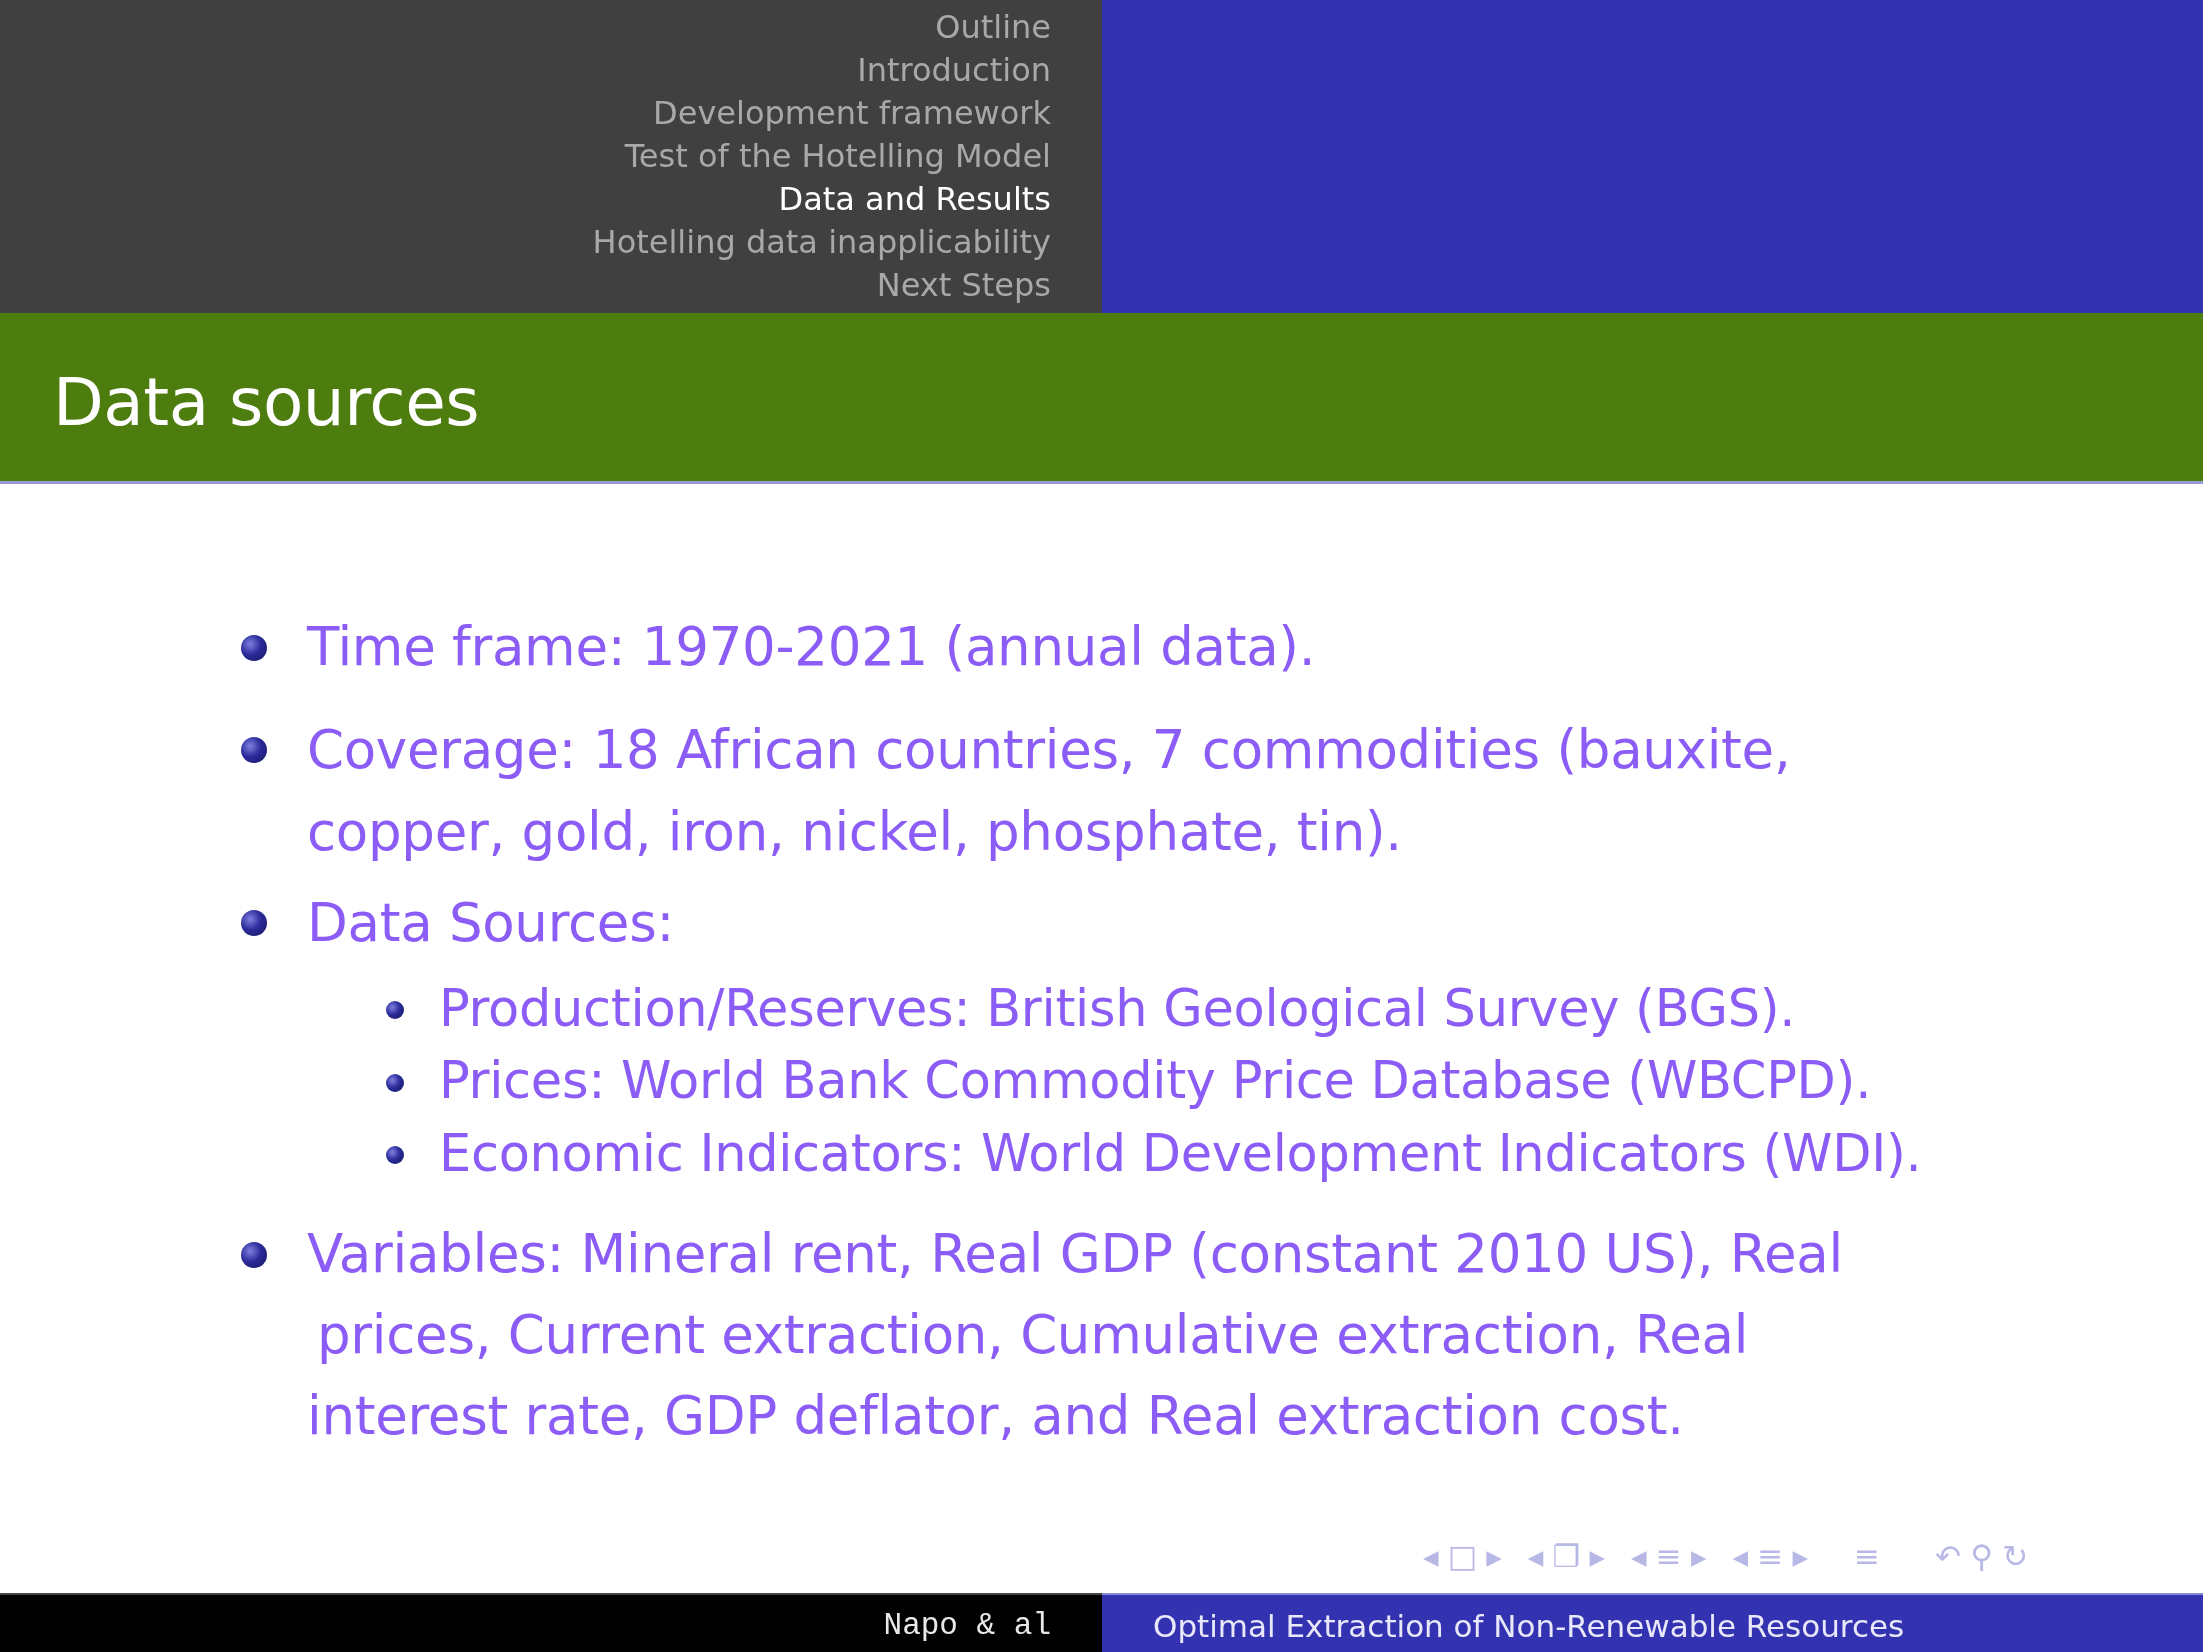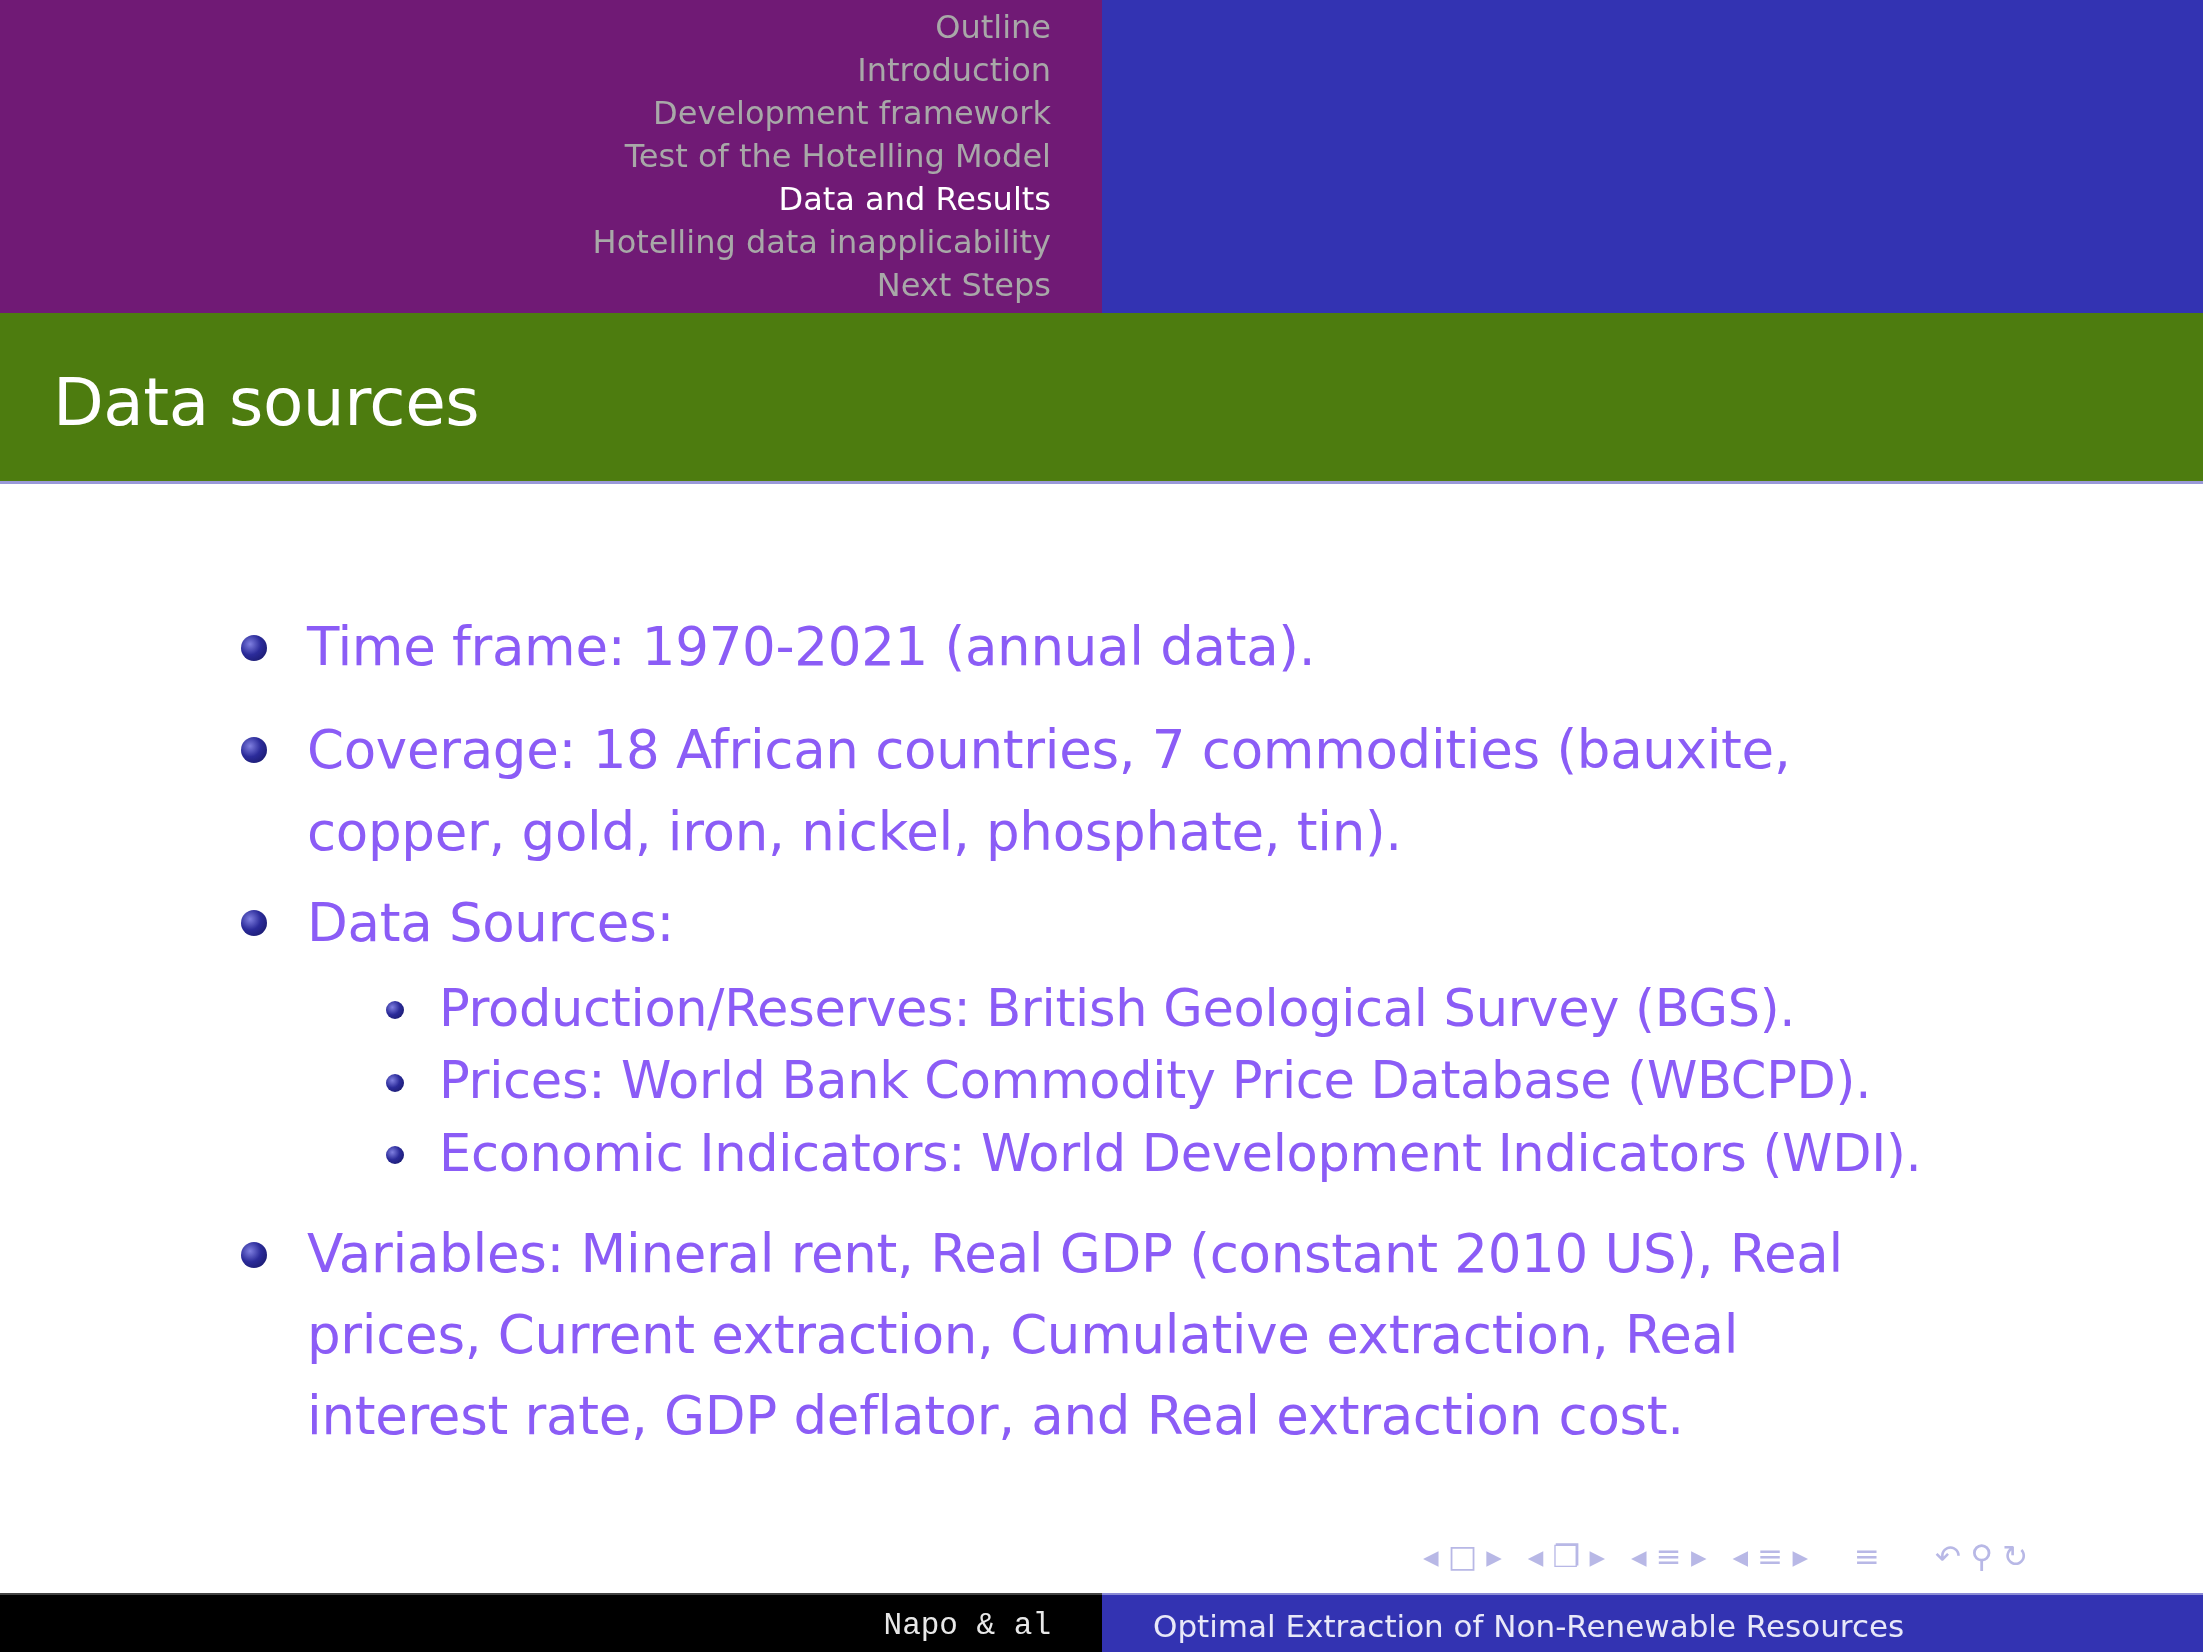--- a/index.html
+++ b/index.html
@@ -1,18 +1,18 @@
 <!DOCTYPE html>
 <html style="font-size:14.7px"><head>
 <meta charset="utf-8">
 <style>
   html, body { margin:0; padding:0; }
   body { width:2204px; height:1653px; position:relative; overflow:hidden; background:#ffffff; font-family:"DejaVu Sans", sans-serif; }
   .headline-bg { position:absolute; left:0; top:0; width:2204px; height:313px; background:#3333b2; }
-  .nav-box { position:absolute; left:0; top:0; width:1102px; height:313px; background:#701a75; }
+  .nav-box { position:absolute; left:0; top:0; width:1102px; height:313px; background:#404040; }
   .nav-list { position:absolute; right:51px; top:5.5px; text-align:right; }
   .nav-item { font-family:"DejaVu Sans", sans-serif; font-size:32px; line-height:43px; color:#a8a8a8; white-space:nowrap; cursor:pointer; }
   .nav-item.active { color:#ffffff; }
   .titlebar { position:absolute; left:0; top:313px; width:2204px; height:168px; background:#4d7c0f; border-bottom:3.7px solid #9999d8; }
   .frametitle { position:absolute; left:53px; top:57px; font-size:66px; color:#ffffff; line-height:1; letter-spacing:-0.5px; }
   .content { position:absolute; left:0; top:0; width:2204px; }
   .item { position:absolute; font-size:53px; line-height:81px; color:#8b5cf6; letter-spacing:-0.3px; }
   .bullet { position:absolute; border-radius:50%; background:radial-gradient(circle at 35% 35%, #7f7fe0 0%, #2b2b9a 45%, #14145e 100%); }
   .bullet.l1 { width:26px; height:26px; }
   .bullet.l2 { width:18.4px; height:18.4px; }
@@ -60,21 +60,21 @@
   <div class="item sub" style="left:439px; top:972px;">Production/Reserves: British Geological Survey (BGS).</div>
 
   <div class="bullet l2" style="left:386px; top:1074px;"></div>
   <div class="item sub" style="left:439px; top:1044px;">Prices: World Bank Commodity Price Database (WBCPD).</div>
 
   <div class="bullet l2" style="left:386px; top:1146px;"></div>
   <div class="item sub" style="left:439px; top:1117px;">Economic Indicators: World Development Indicators (WDI).</div>
 
   <div class="bullet l1" style="left:241px; top:1242px;"></div>
   <div class="item" style="left:307px; top:1213px;">Variables: Mineral rent, Real GDP (constant 2010 US), Real</div>
-  <div class="item" style="left:307px; top:1294px;">prices, Current extraction, Cumulative extraction, Real</div>
+  <div class="item" style="left:317px; top:1294px;">prices, Current extraction, Cumulative extraction, Real</div>
   <div class="item" style="left:307px; top:1375px;">interest rate, GDP deflator, and Real extraction cost.</div>
 </div>
 
 <div class="navsym">
   <span>◂</span>
   <span>□</span>
   <span style="margin-right:26px;">▸</span>
   <span>◂</span>
   <span>❐</span>
   <span style="margin-right:26px;">▸</span>

